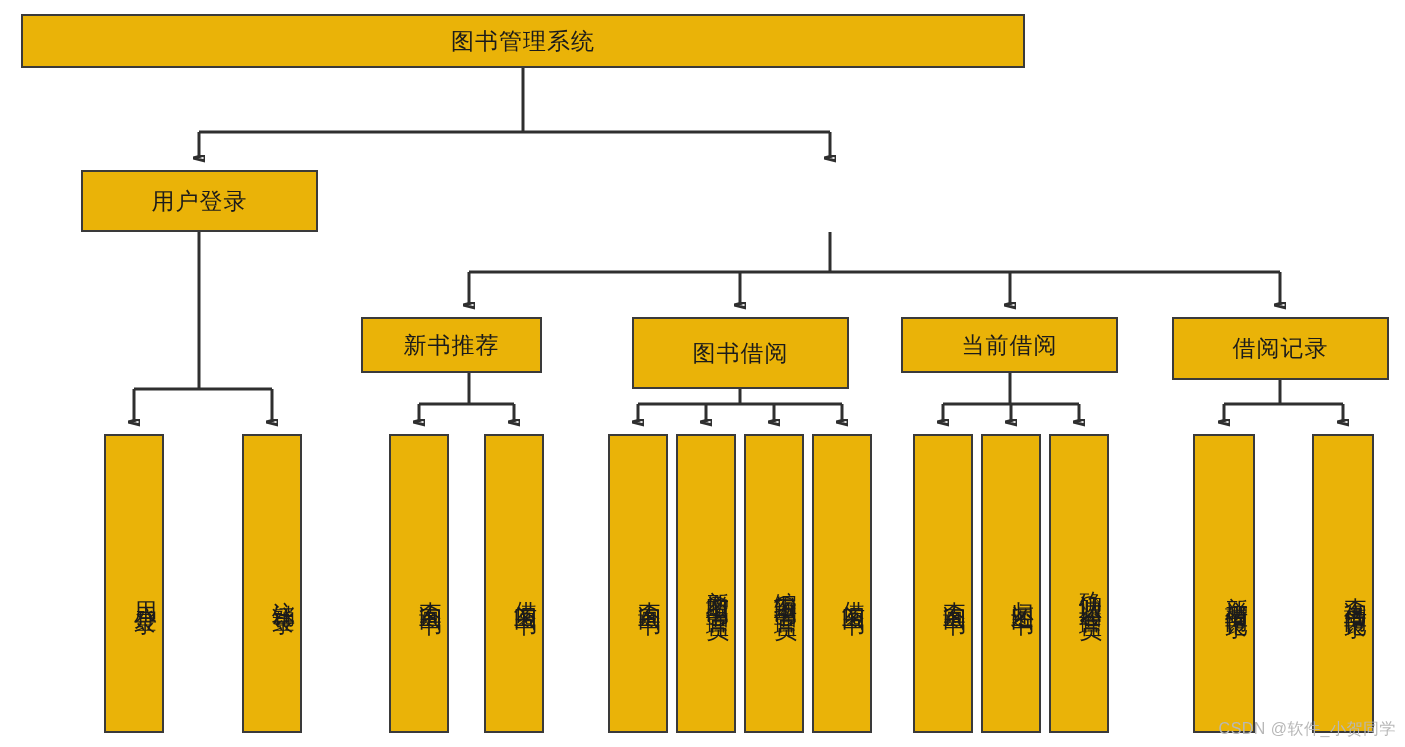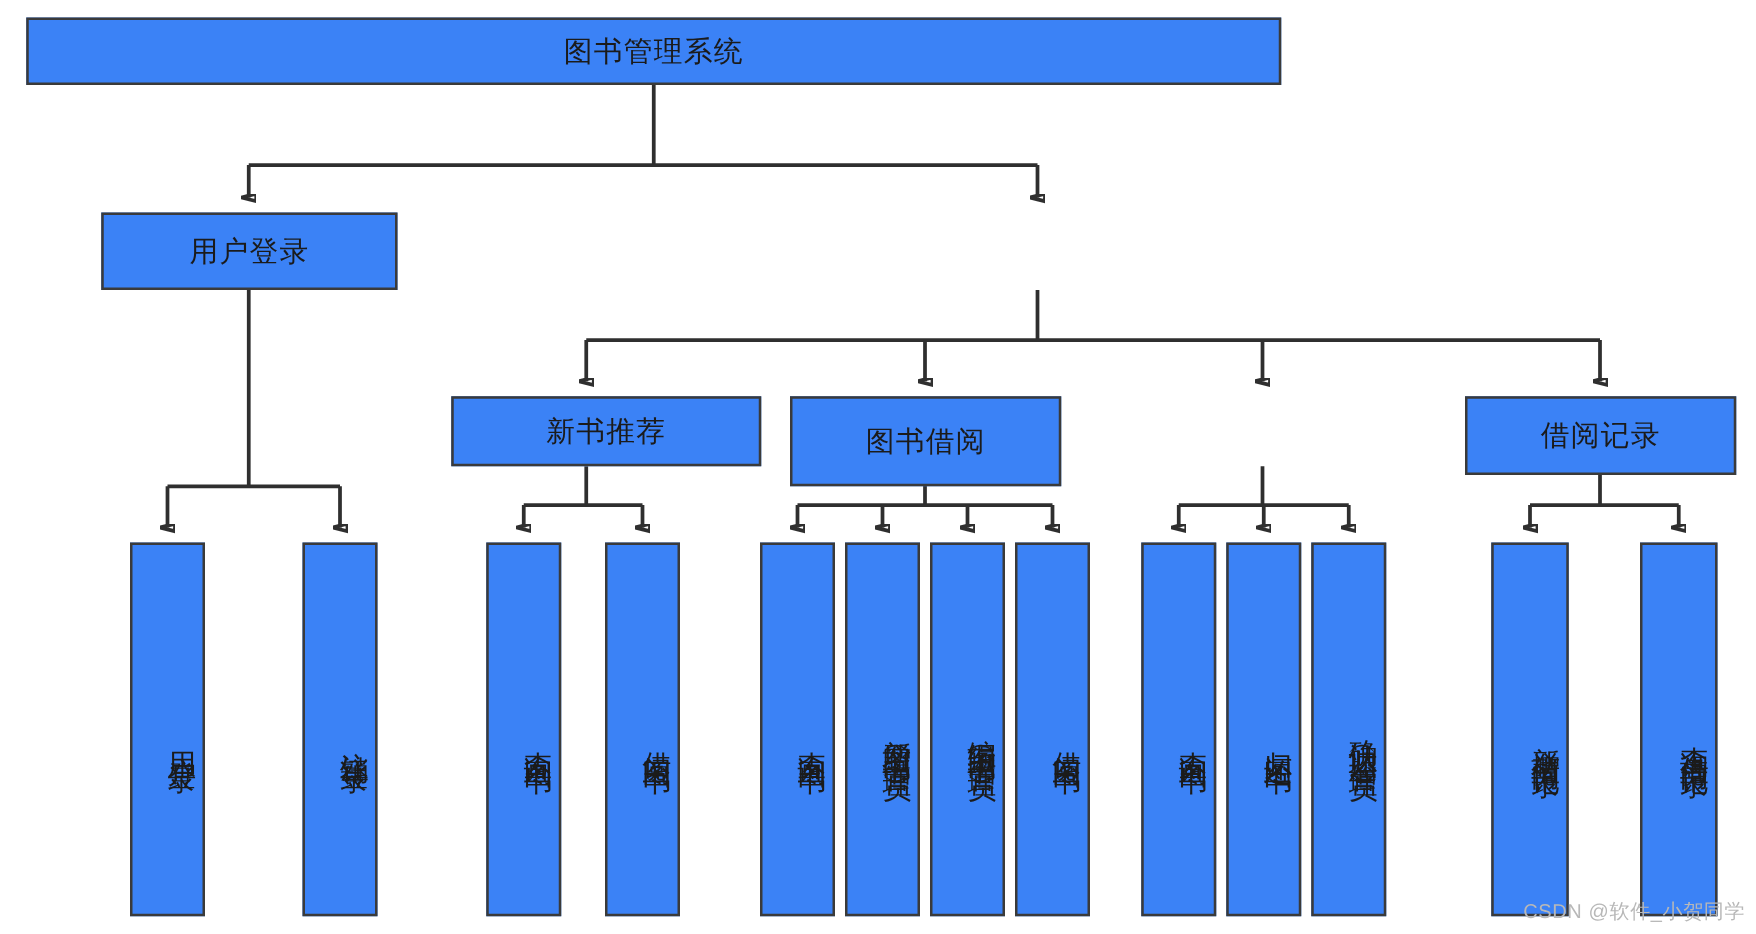--- a/index.html
+++ b/index.html
@@ -5,21 +5,21 @@
   html,body{margin:0;padding:0;background:#ffffff;}
   body{
     font-family:"Liberation Sans","DejaVu Sans",sans-serif;
     width:1405px;height:747px;position:relative;overflow:hidden;
   }
   #diagram{position:absolute;inset:0;width:1405px;height:747px;}
   .node{
     position:absolute;
     box-sizing:border-box;
     border:2px solid #3a3a3a;
-    background:#3b82f6;
+    background:#eab308;
     display:flex;
     align-items:center;
     justify-content:center;
     color:#1b1b1b;
     z-index:2;
   }
   .node.h{ font-size:23px; letter-spacing:1px; }
   .node.v{
     writing-mode:vertical-rl;
     text-orientation:upright;
@@ -95,25 +95,28 @@
   </svg>
 
   <div class="node h" style="left:21px;top:14px;width:1004px;height:54px;">
     <span>图书管理系统</span>
   </div>
 
   <div class="node h" style="left:81px;top:170px;width:237px;height:62px;">
     <span>用户登录</span>
   </div>
 
-  <div class="node h" style="left:361px;top:317px;width:248px;height:56px;">
+  <div class="node h" style="left:361px;top:317px;width:181px;height:56px;">
     <span>新书推荐</span>
   </div>
   <div class="node h" style="left:632px;top:317px;width:217px;height:72px;">
     <span>图书借阅</span>
+  </div>
+  <div class="node h" style="left:901px;top:317px;width:217px;height:56px;">
+    <span>当前借阅</span>
   </div>
   <div class="node h" style="left:1172px;top:317px;width:217px;height:63px;">
     <span>借阅记录</span>
   </div>
 
   <div class="node v" style="left:104px;top:434px;width:60px;height:299px;">
     <span>用户登录</span>
   </div>
   <div class="node v" style="left:242px;top:434px;width:60px;height:299px;">
     <span>注销登录</span>

